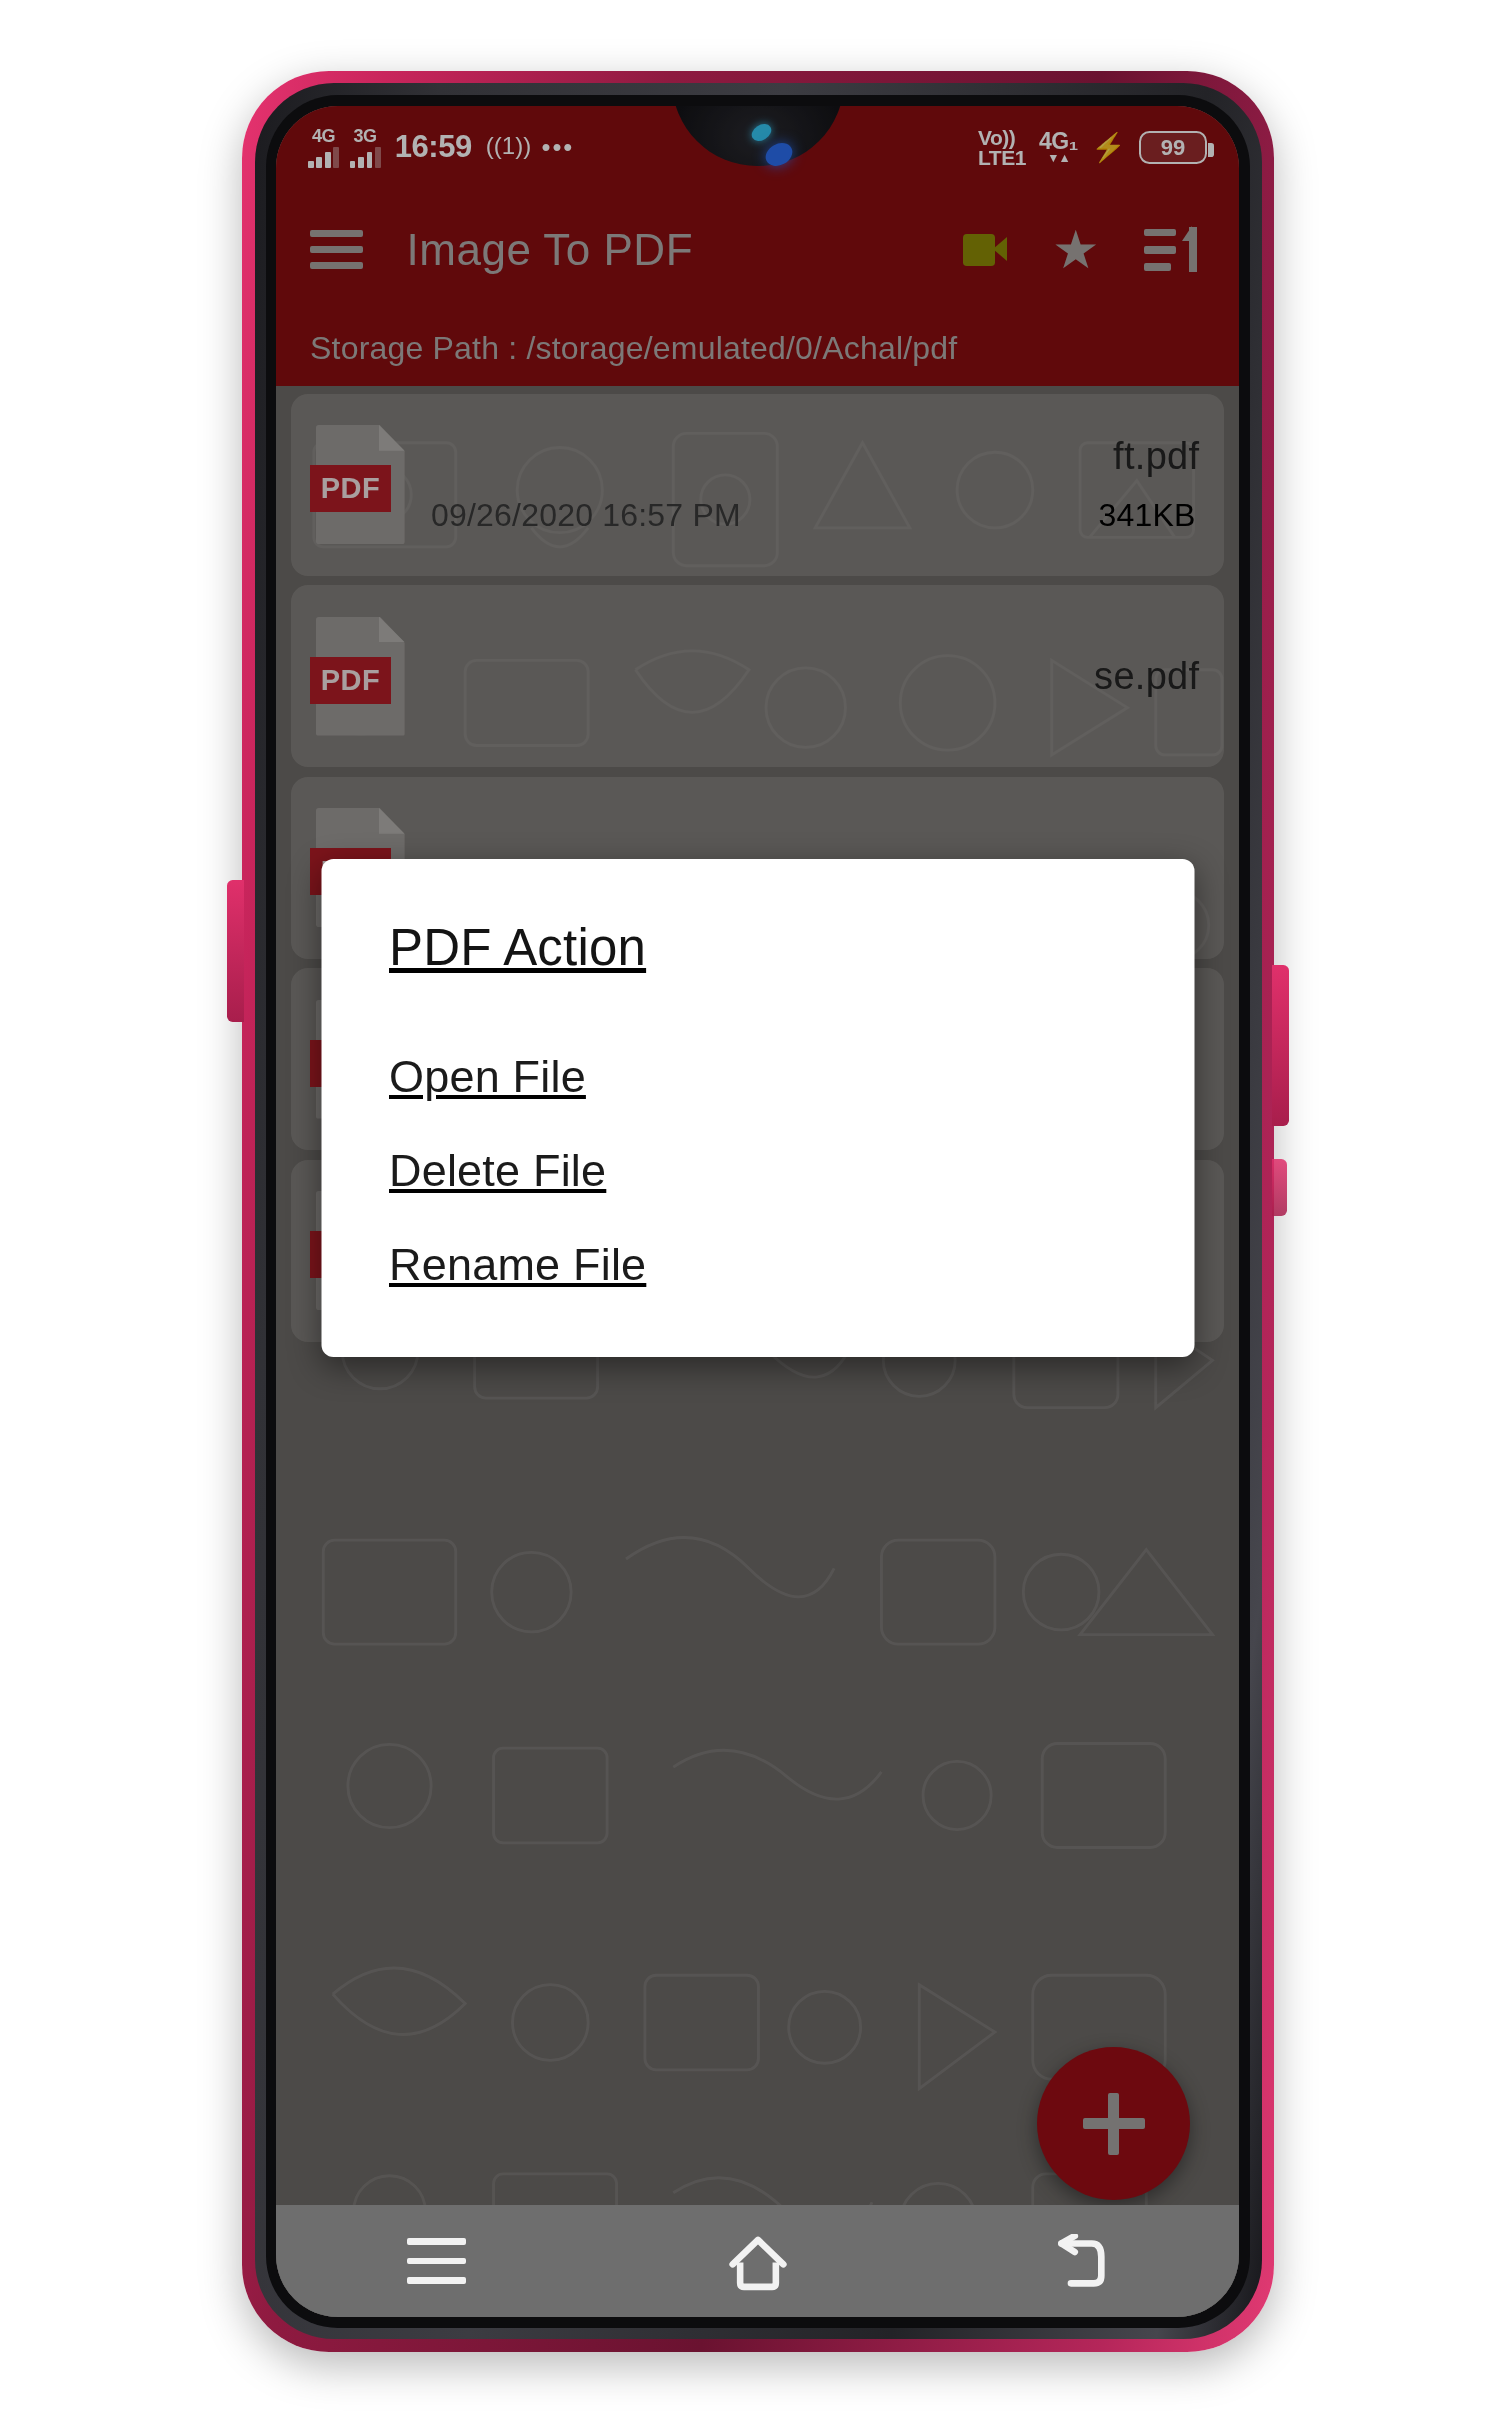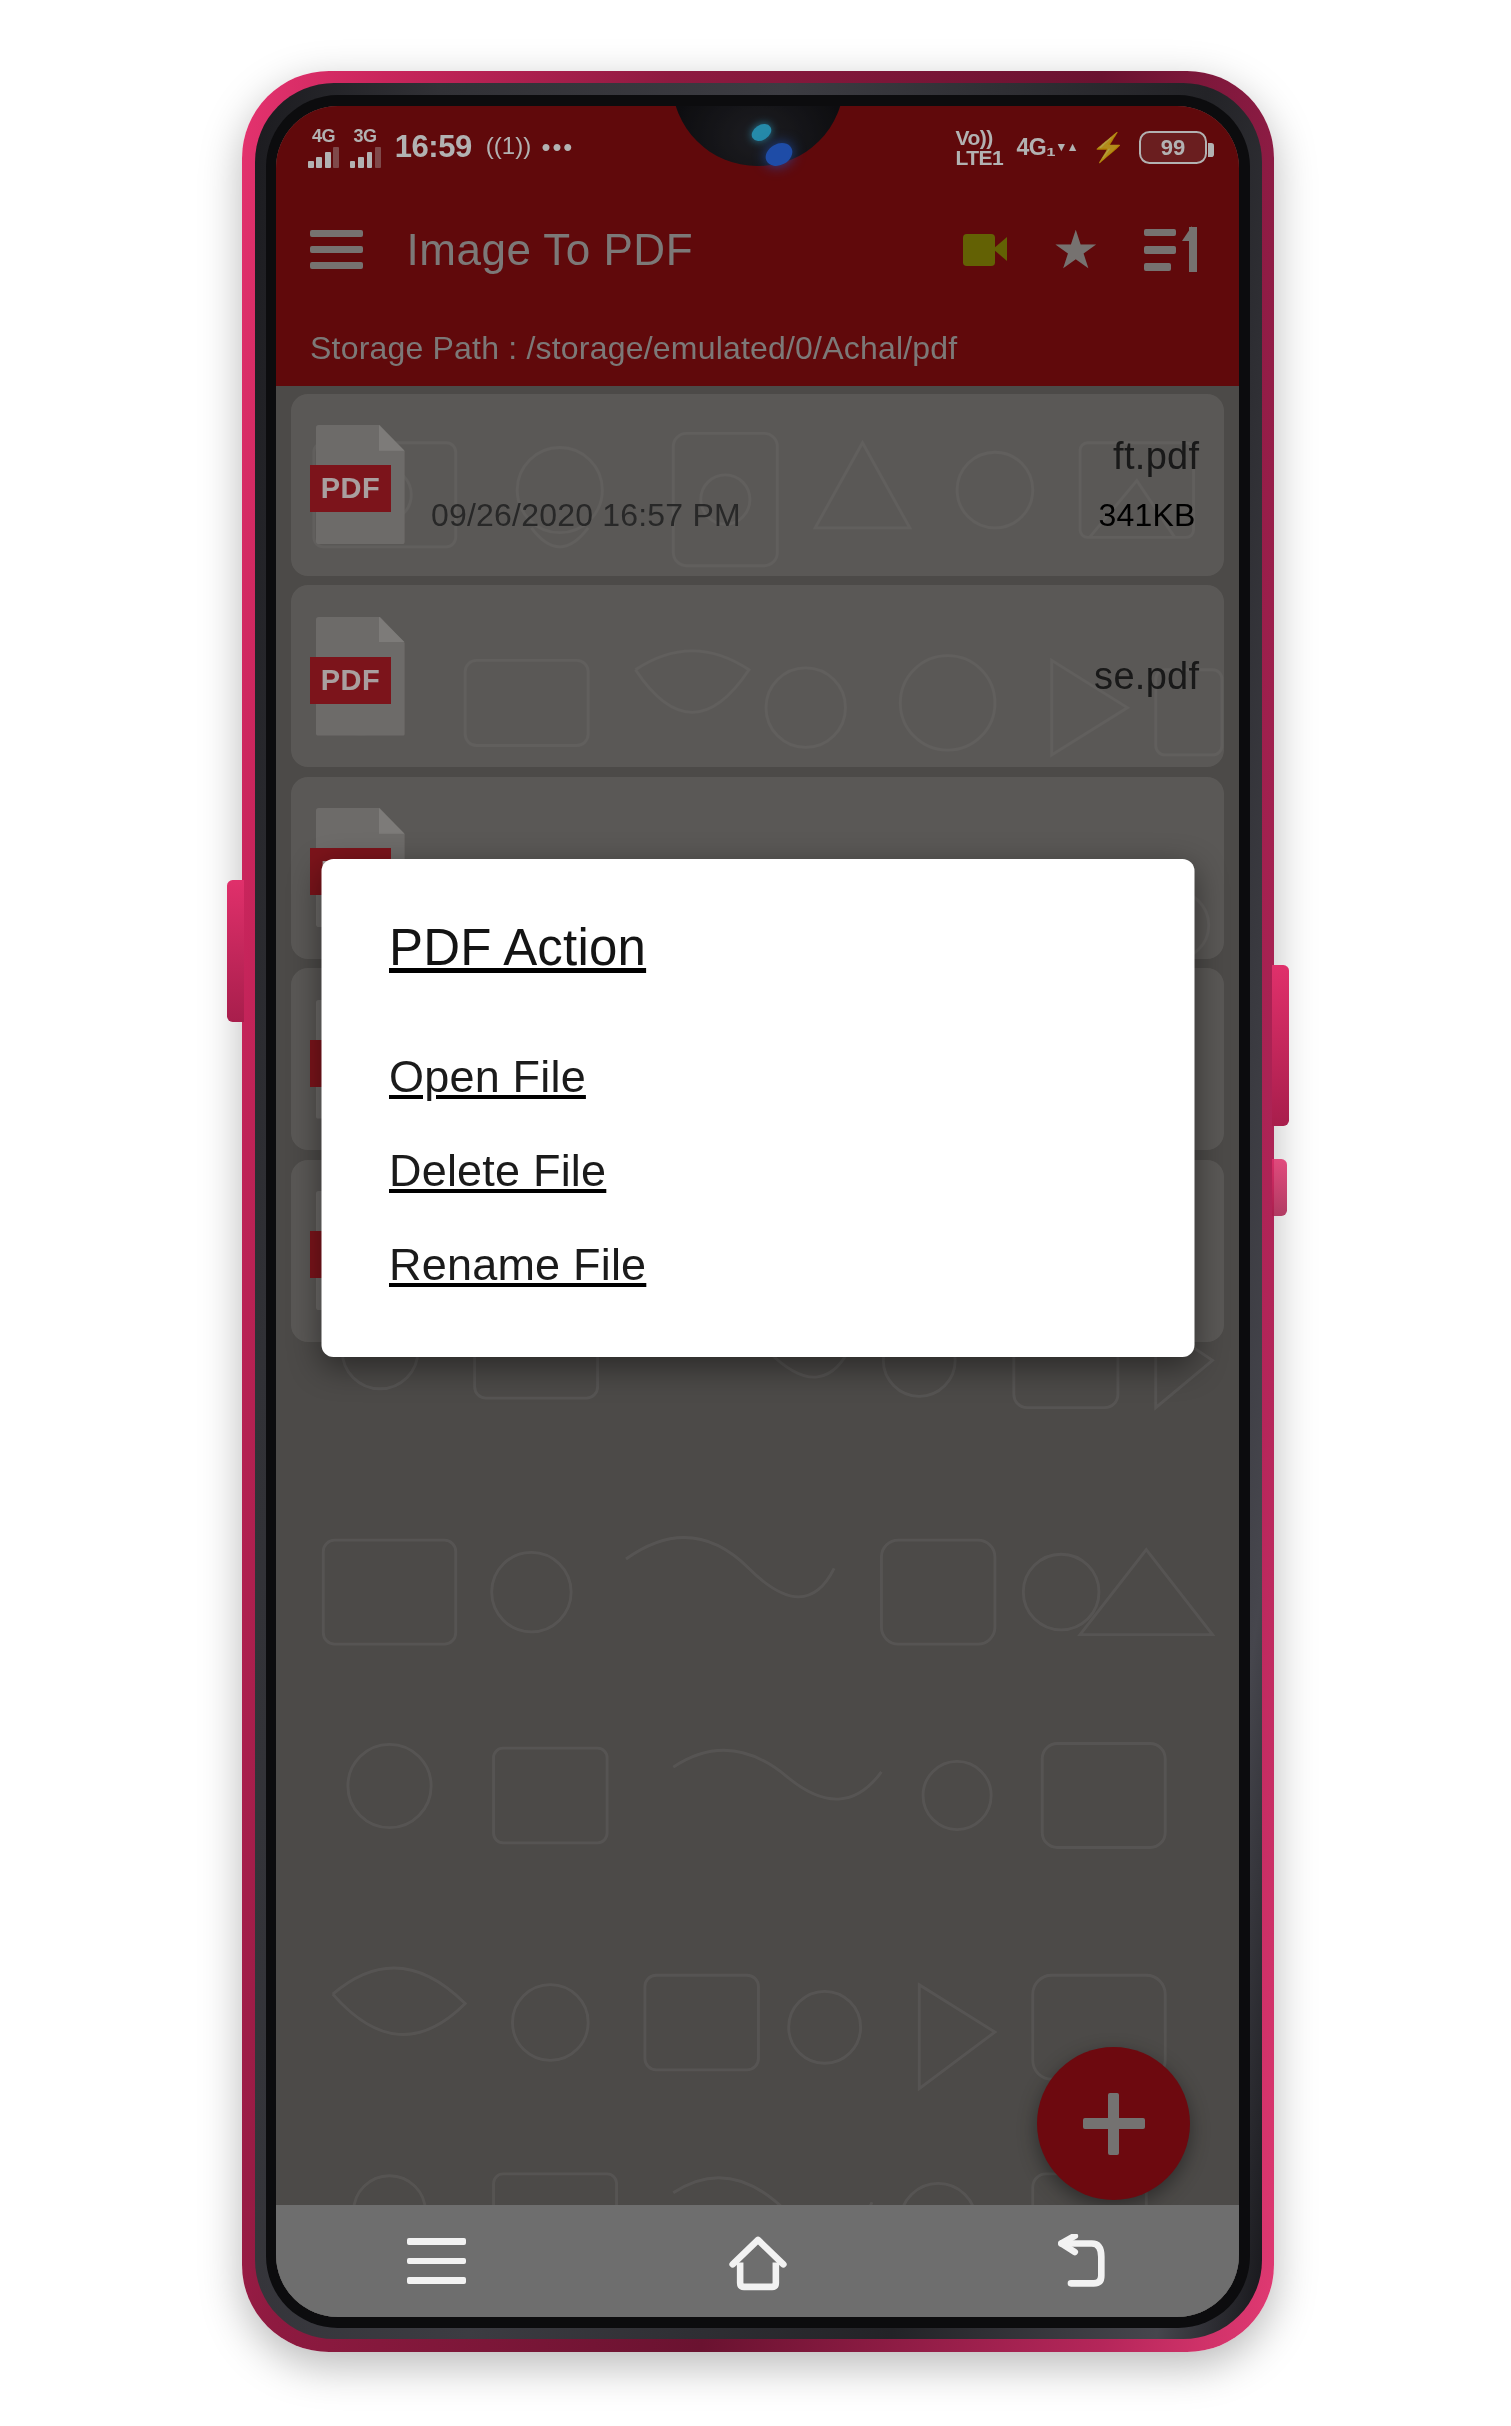--- a/index.html
+++ b/index.html
@@ -76,21 +76,21 @@
   .bars{display:flex;align-items:flex-end;gap:2.8px;height:21px;}
   .bars i{display:block;width:5.7px;background:#fff;border-radius:0.9px;}
   .bars i:nth-child(1){height:6.6px;}
   .bars i:nth-child(2){height:11.4px;}
   .bars i:nth-child(3){height:16px;}
   .bars i:nth-child(4){height:21px;opacity:.38;}
   #status-time{font-size:31px;font-weight:bold;letter-spacing:-0.5px;margin:0 3.8px;}
   #hotspot-icon{font-size:24px;position:relative;top:-1.9px;}
   #dots-icon{font-size:25.6px;letter-spacing:1.9px;}
   #volte-icon{display:flex;flex-direction:column;line-height:.92;font-size:21px;font-weight:bold;letter-spacing:-0.5px;}
-  #net4g{display:flex;flex-direction:row;align-items:center;line-height:.95;}
+  #net4g{display:flex;flex-direction:column;align-items:center;line-height:.95;}
   #net4g .n{font-size:23px;font-weight:bold;letter-spacing:-0.5px;}
   #net4g .ar{font-size:12.3px;letter-spacing:-0.9px;}
   #bolt-icon{font-size:28px;}
   #battery{
     display:flex;align-items:center;justify-content:center;
     min-width:68px;height:33px;border:2.8px solid #fff;border-radius:10.4px;
     font-size:22px;font-weight:bold;position:relative;background:rgba(255,255,255,.12);
   }
   #battery::after{content:"";position:absolute;right:-8.5px;top:9.5px;width:5.7px;height:14px;background:#fff;border-radius:0 2.8px 2.8px 0;}
 

